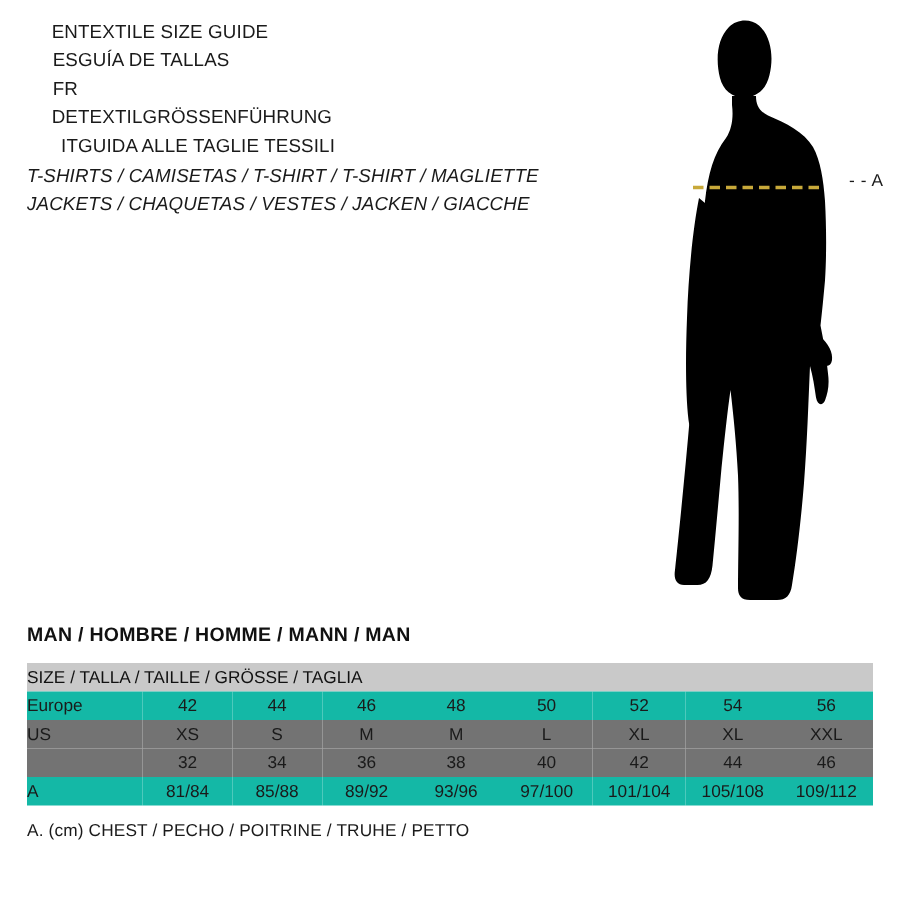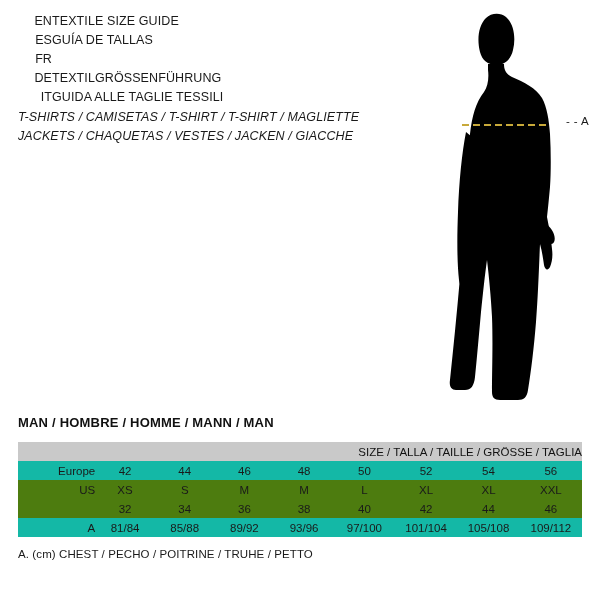--- a/index.html
+++ b/index.html
@@ -104,29 +104,28 @@
     height: 19px;
     vertical-align: middle;
     white-space: nowrap;
   }
   tr.row-head td {
     background: #c9c9c9;
     font-weight: normal;
     color: #111;
   }
   tr.row-alt td {
-    background: #4d7c0f;
+    background: #737373;
   }
   tr.row-plain td {
     background: #14b8a6;
   }
   td.c-label {
     width: 88px;
     padding-left: 2px;
-    text-align: right;
   }
   td.c-val {
     width: 68px;
     text-align: center;
   }
   .footnote {
     position: absolute;
     left: 18px;
     top: 548px;
     font-size: 11.5px;

